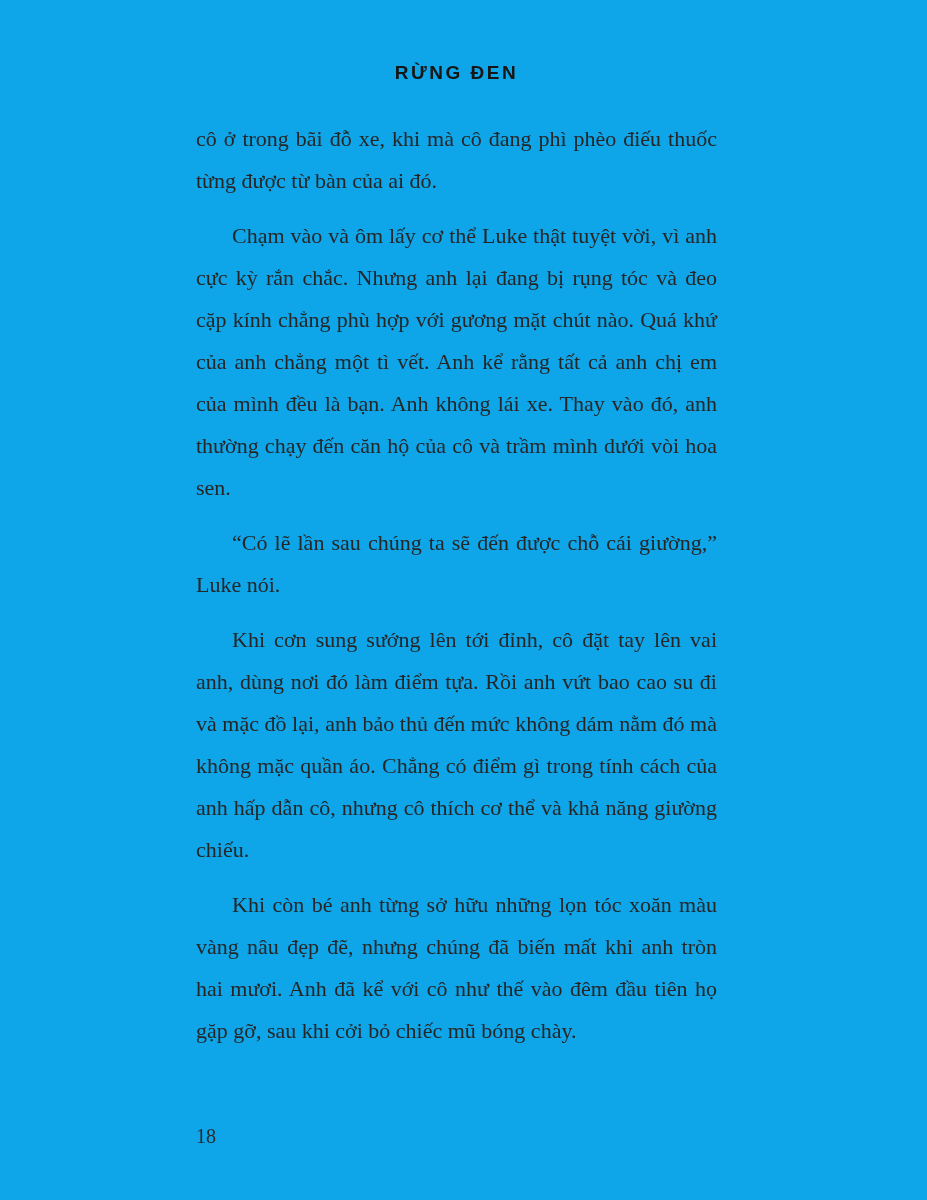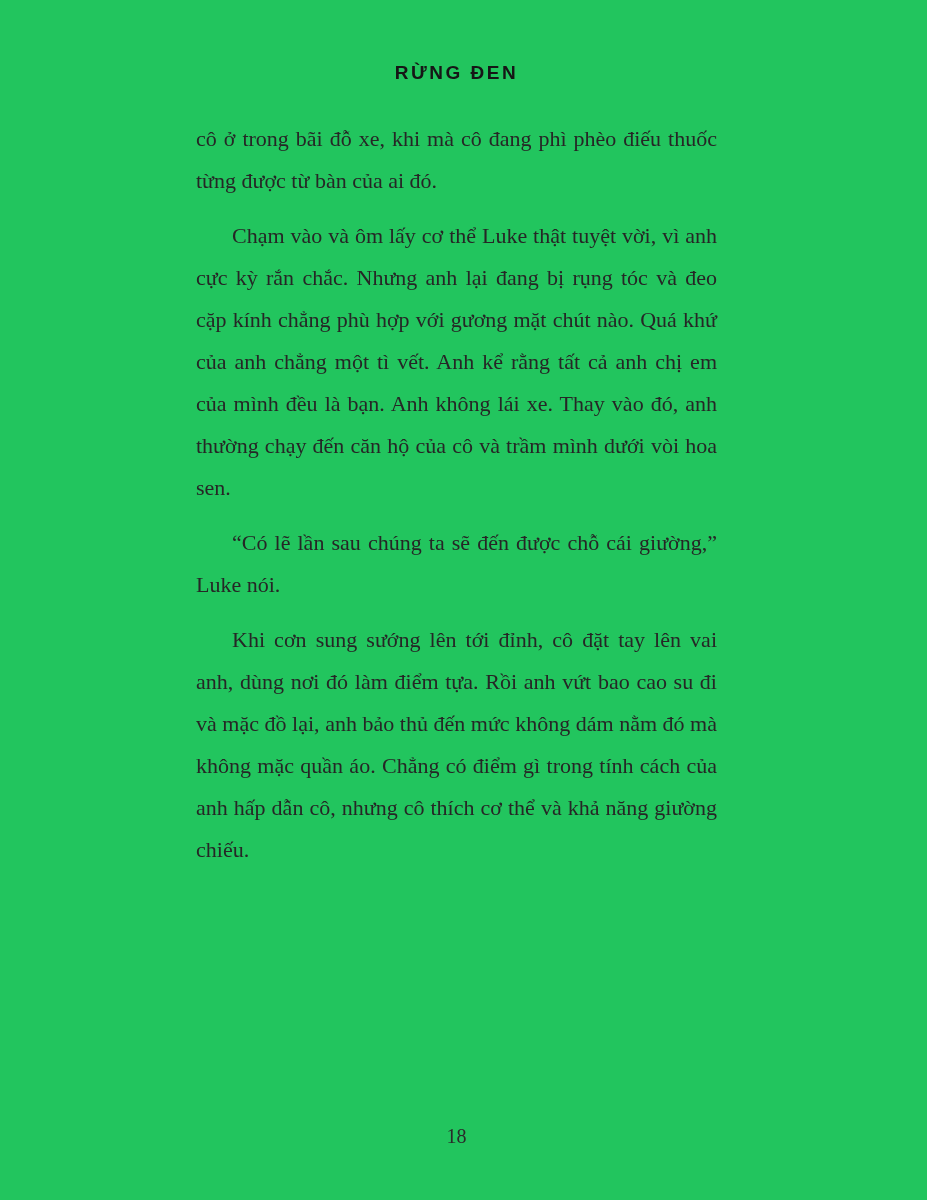--- a/index.html
+++ b/index.html
@@ -14,21 +14,21 @@
     font-family: "Liberation Serif", serif;
     color: #242424;
     overflow: hidden;
   }
   .page {
     position: absolute;
     top: 0;
     left: 0;
     width: 927px;
     height: 1200px;
-    background: #22c55e;
+    background: #0ea5e9;
   }
   .running-header {
     position: absolute;
     top: 62px;
     left: 196px;
     width: 521px;
     text-align: center;
     font-family: "Liberation Sans", sans-serif;
     font-weight: 700;
     font-size: 19px;
@@ -49,34 +49,34 @@
     color: #262626;
   }
   .text-block p.indent {
     text-indent: 36px;
   }
   .page-footer {
     position: absolute;
     bottom: 52px;
     left: 196px;
     width: 521px;
-    text-align: center;
     font-size: 20px;
     color: #2a2a2a;
   }
 </style>
 </head>
 <body>
 
 <div class="page">
 
   <div class="running-header">RỪNG ĐEN</div>
 
   <div class="text-block">
     <p>cô ở trong bãi đỗ xe, khi mà cô đang phì phèo điếu thuốc từng được từ bàn của ai đó.</p>
     <p class="indent">Chạm vào và ôm lấy cơ thể Luke thật tuyệt vời, vì anh cực kỳ rắn chắc. Nhưng anh lại đang bị rụng tóc và đeo cặp kính chẳng phù hợp với gương mặt chút nào. Quá khứ của anh chẳng một tì vết. Anh kể rằng tất cả anh chị em của mình đều là bạn. Anh không lái xe. Thay vào đó, anh thường chạy đến căn hộ của cô và trầm mình dưới vòi hoa sen.</p>
     <p class="indent">“Có lẽ lần sau chúng ta sẽ đến được chỗ cái giường,” Luke nói.</p>
     <p class="indent">Khi cơn sung sướng lên tới đỉnh, cô đặt tay lên vai anh, dùng nơi đó làm điểm tựa. Rồi anh vứt bao cao su đi và mặc đồ lại, anh bảo thủ đến mức không dám nằm đó mà không mặc quần áo. Chẳng có điểm gì trong tính cách của anh hấp dẫn cô, nhưng cô thích cơ thể và khả năng giường chiếu.</p>
+    <p class="indent">Khi còn bé anh từng sở hữu những lọn tóc xoăn màu vàng nâu đẹp đẽ, nhưng chúng đã biến mất khi anh tròn hai mươi. Anh đã kể với cô như thế vào đêm đầu tiên họ gặp gỡ, sau khi cởi bỏ chiếc mũ bóng chày.</p>
   </div>
 
   <div class="page-footer">18</div>
 
 </div>
 
 </body></html>

